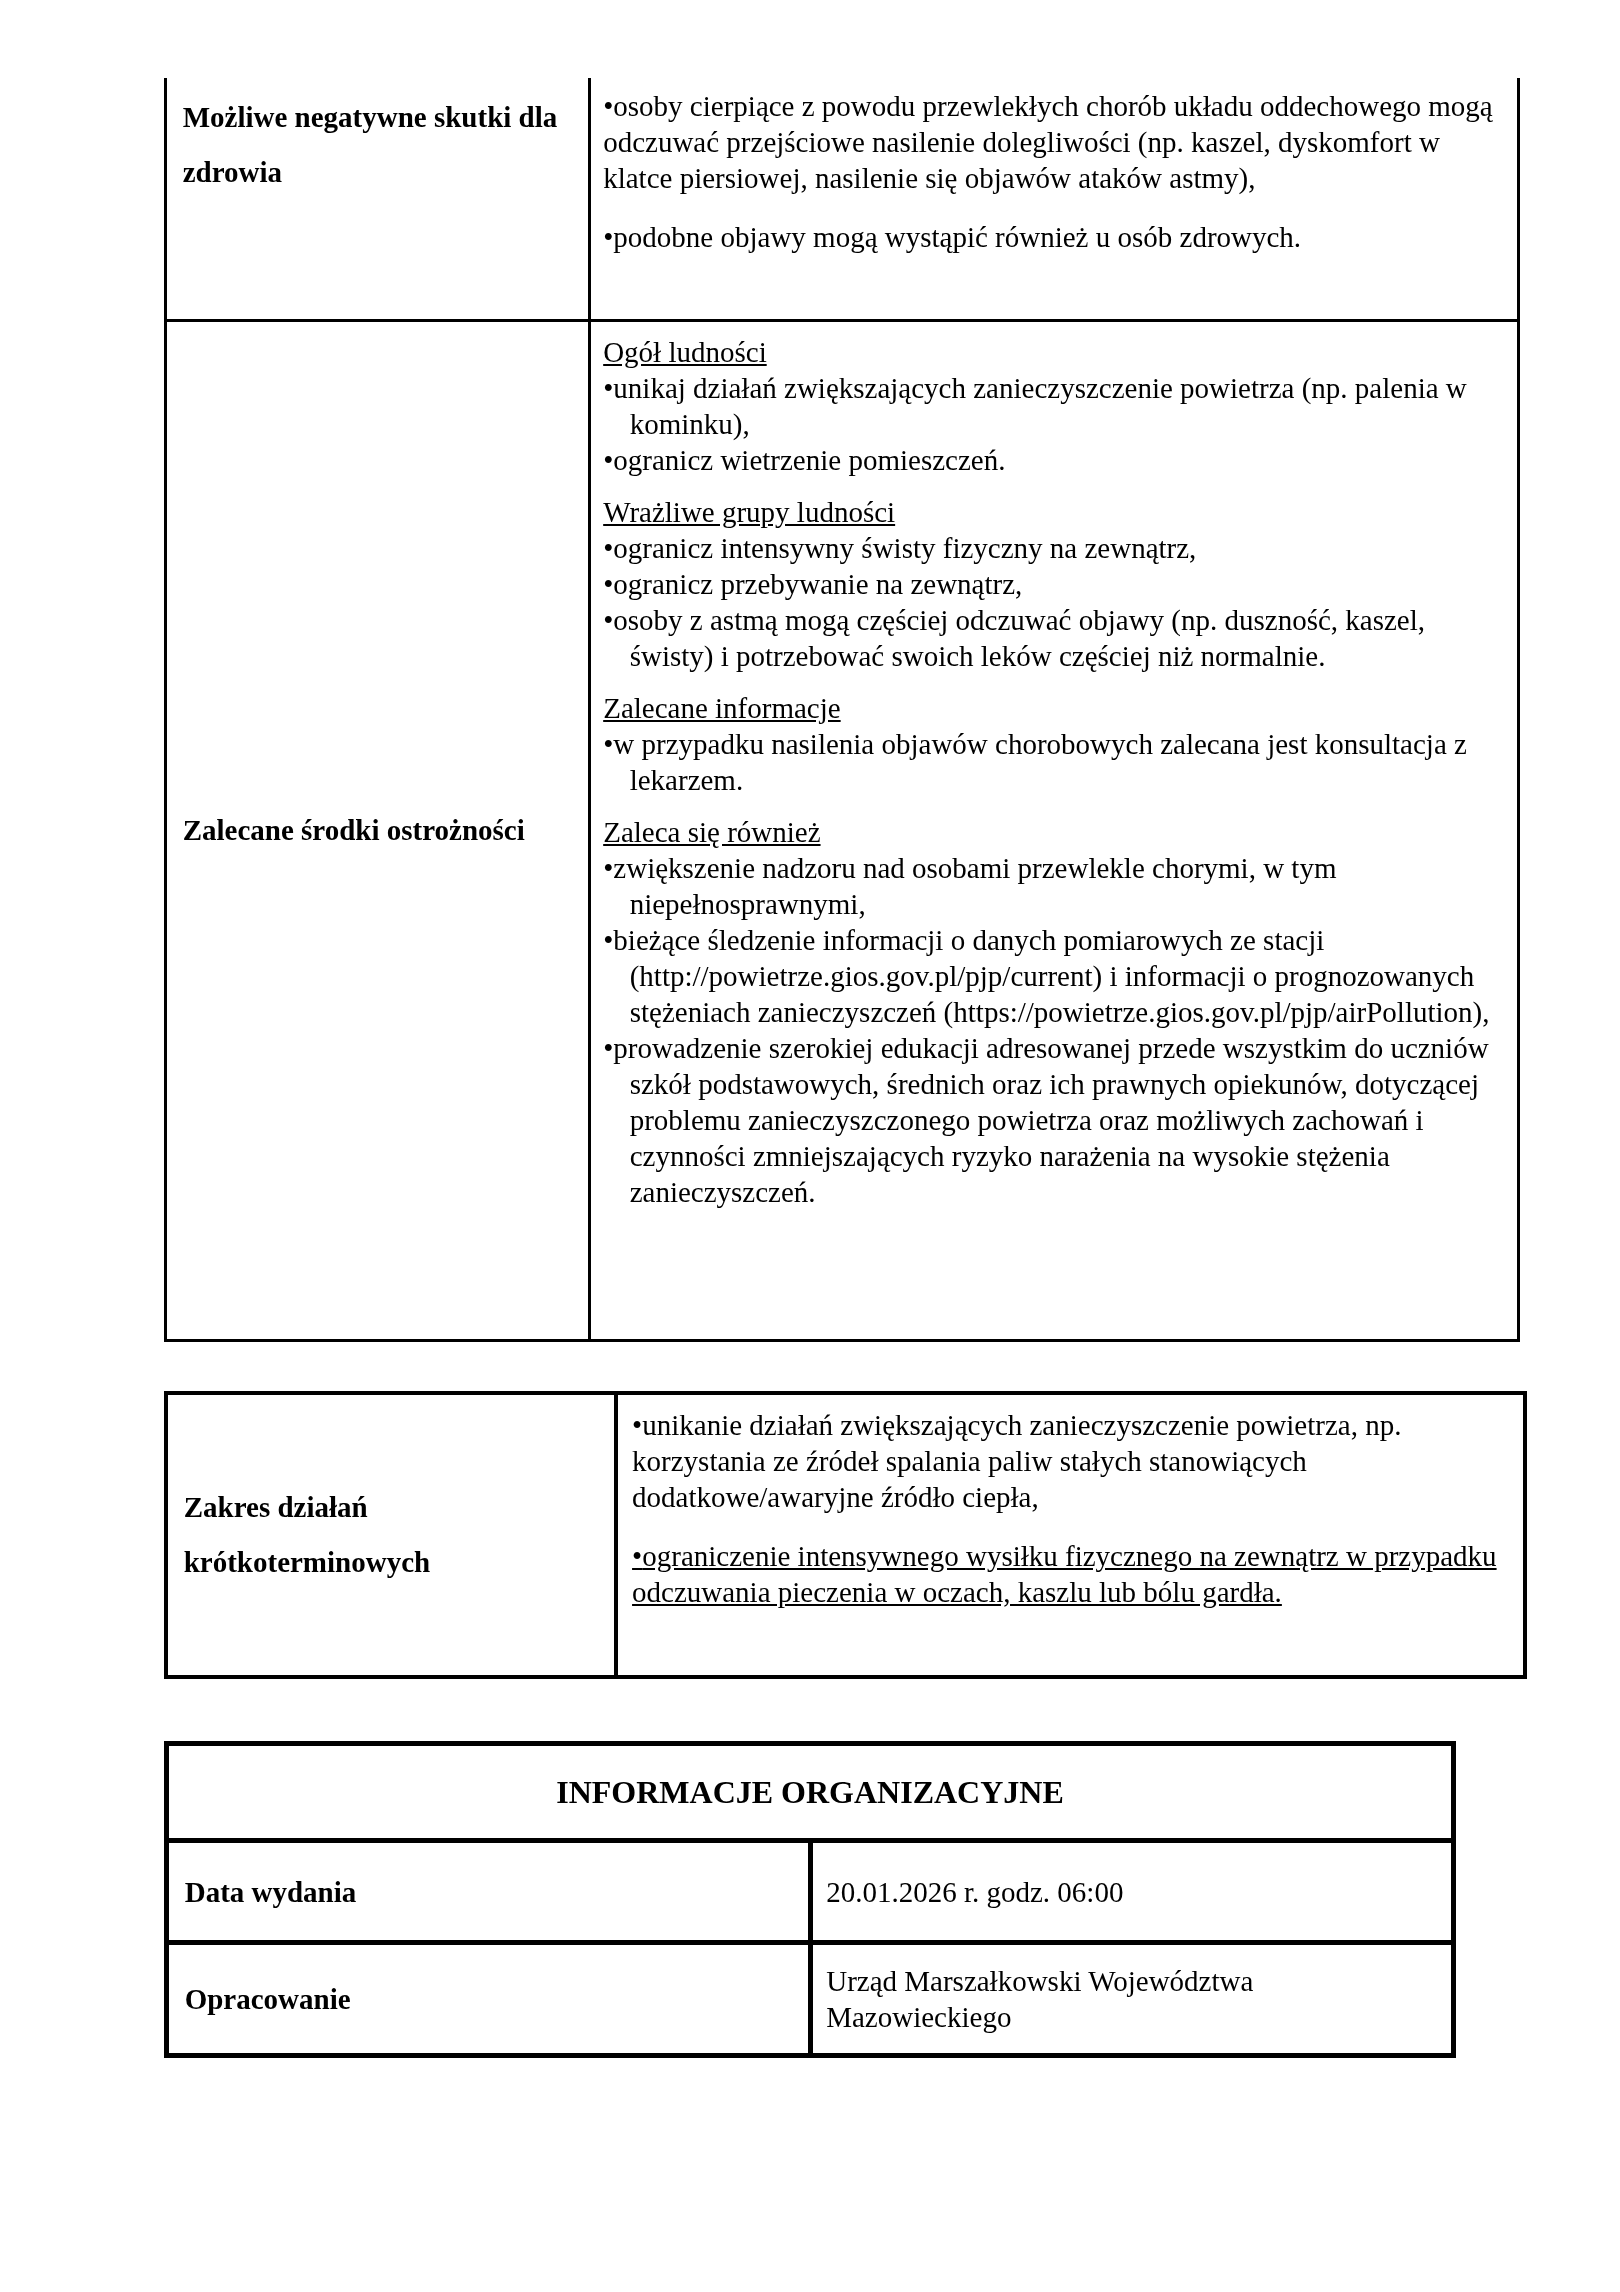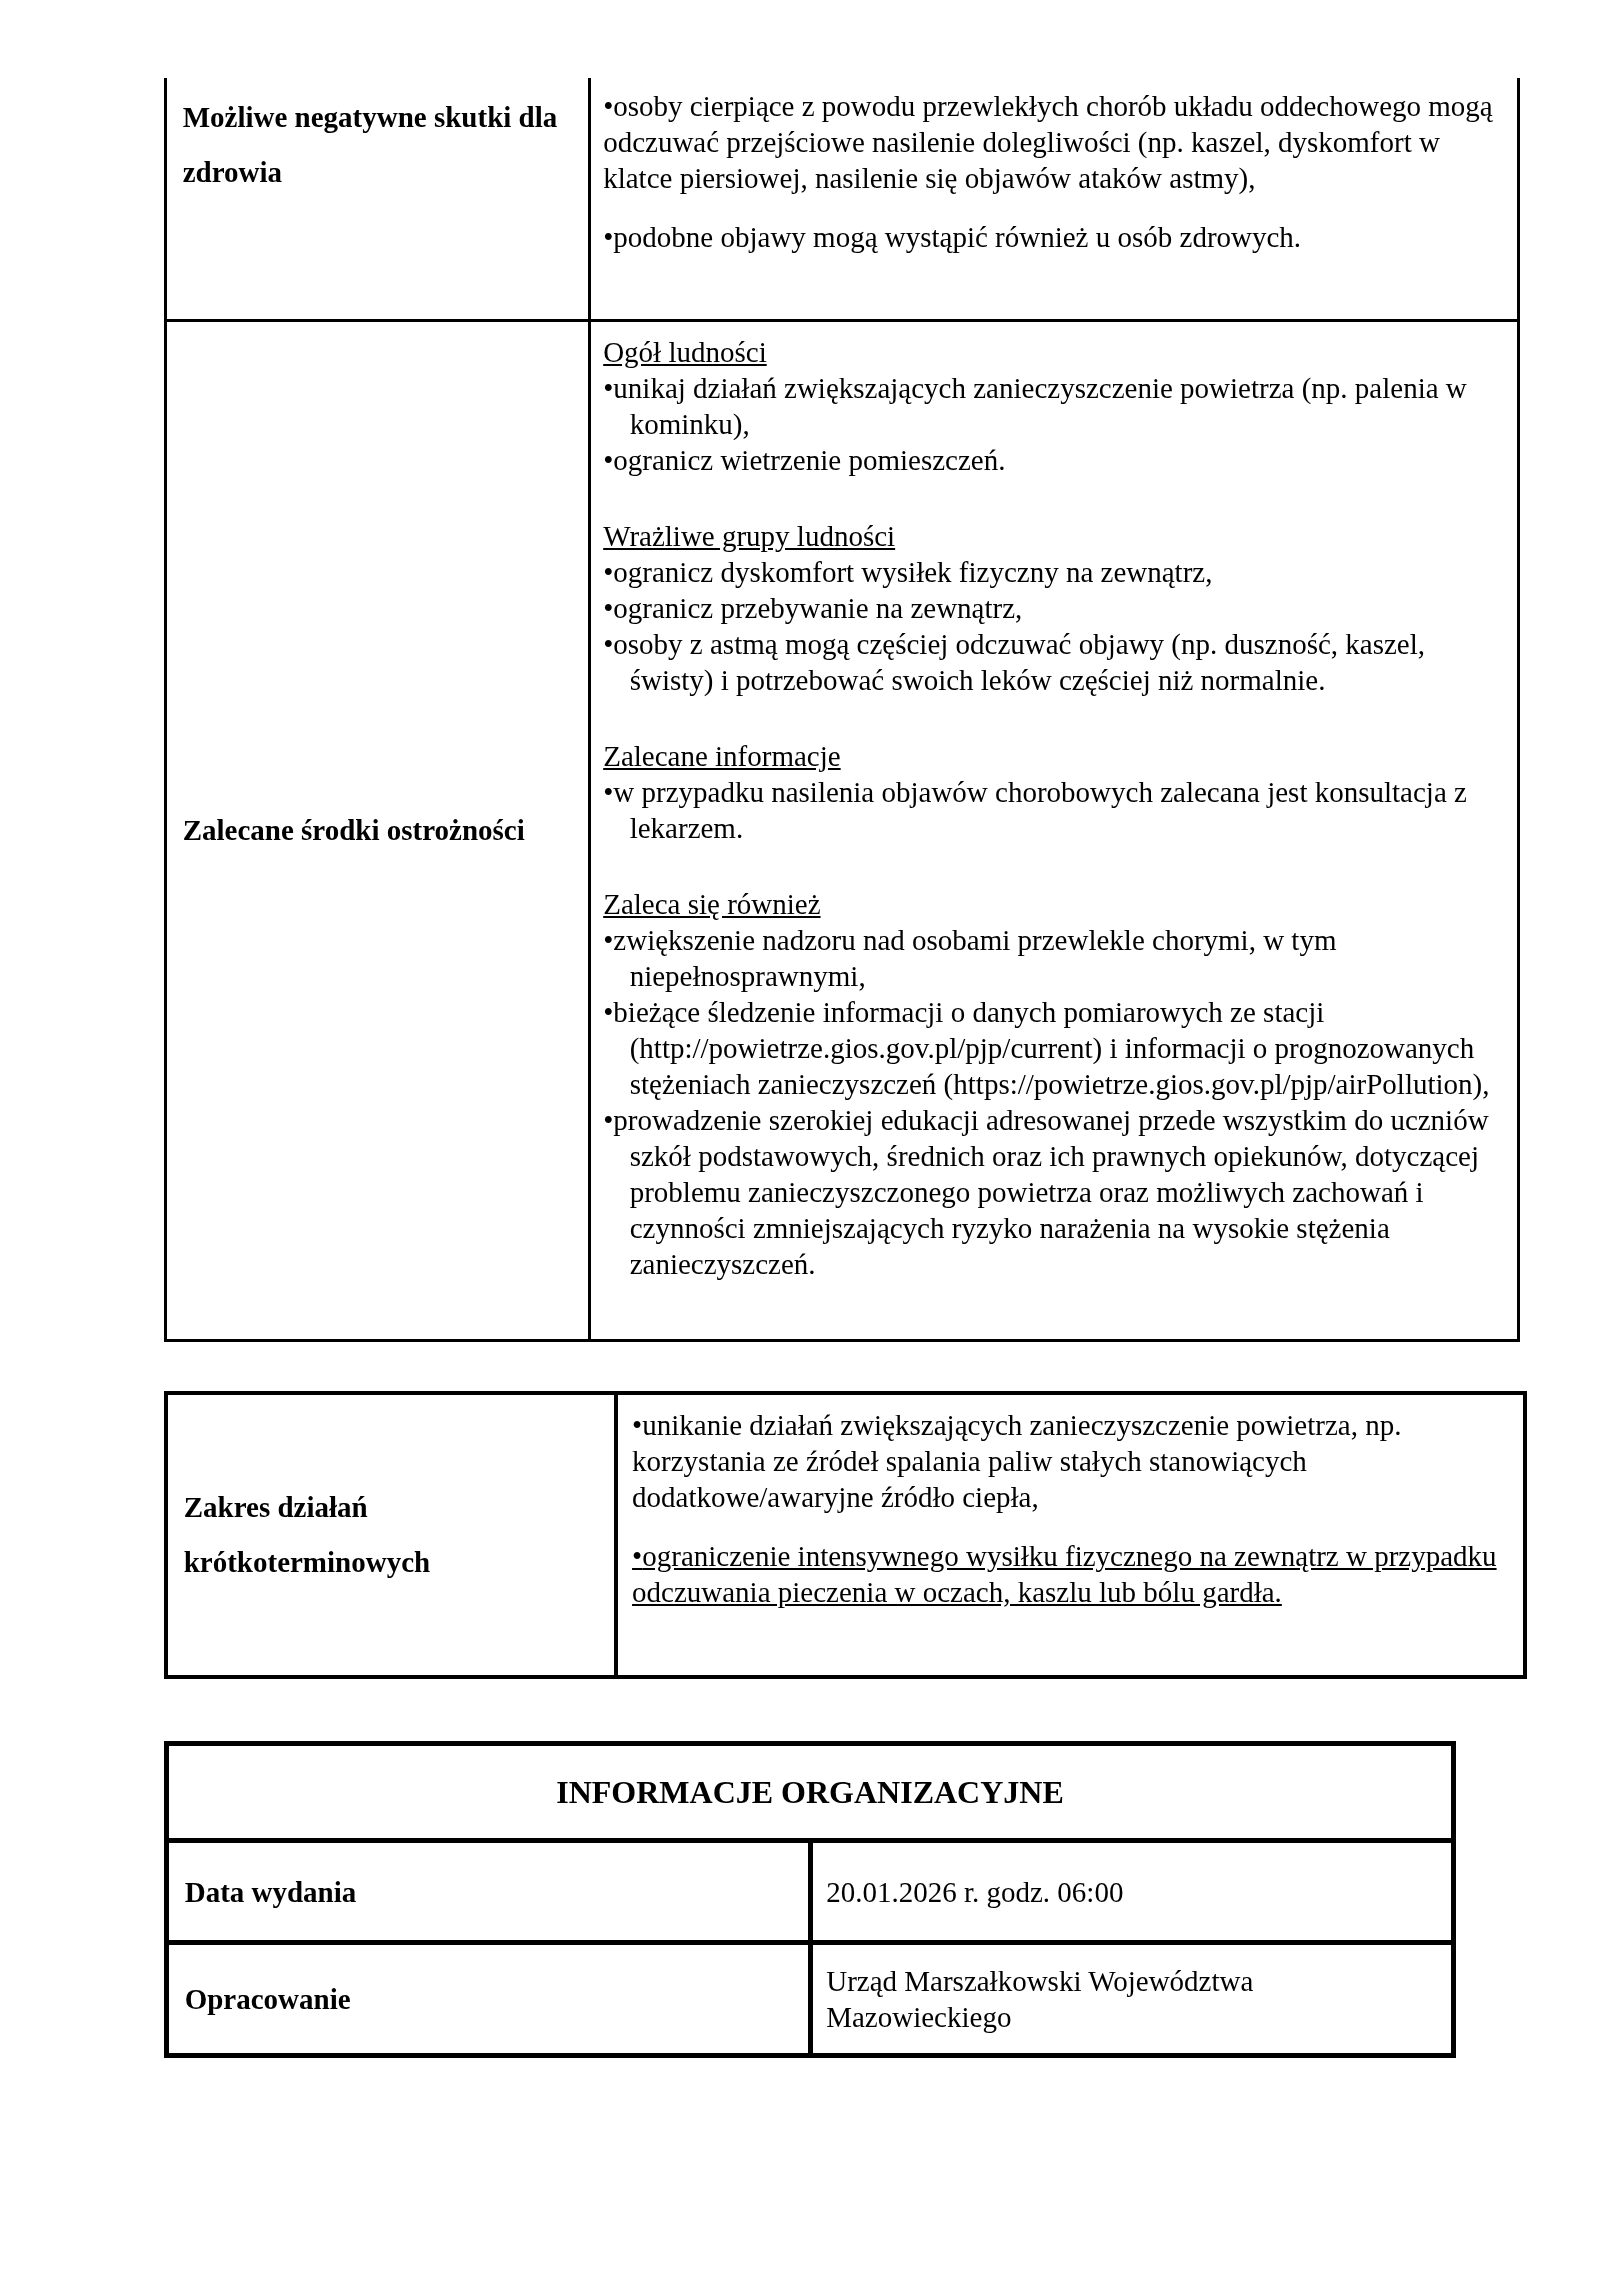--- a/index.html
+++ b/index.html
@@ -48,21 +48,21 @@
   .content-cell {
     padding: 7.8px 13.7px 13.7px 11.8px;
   }
   p.bullet {
     margin: 0;
   }
   p.bullet::before { content: "\2022 "; }
   p.bullet + p.bullet,
   .gap-above { margin-top: 23.5px; }
   
-  .section { margin-top: 40px; }
+  .section { margin-top: 16px; }
   .section:first-child { margin-top: 3.9px; }
   .section .heading {
     margin: 0;
     text-decoration: underline;
   }
   .section p.hbullet {
     margin: 0;
     padding-left: 26.5px;
     text-indent: -26.5px;
   }
@@ -126,21 +126,21 @@
           <div class="lbl">Zalecane środki ostrożności</div>
         </td>
         <td class="col-content content-cell" style="height:995px;">
           <div class="section">
             <p class="heading">Ogół ludności</p>
             <p class="hbullet">unikaj działań zwiększających zanieczyszczenie powietrza (np. palenia w kominku),</p>
             <p class="hbullet">ogranicz wietrzenie pomieszczeń.</p>
           </div>
           <div class="section">
             <p class="heading">Wrażliwe grupy ludności</p>
-            <p class="hbullet">ogranicz dyskomfort wysiłek fizyczny na zewnątrz,</p>
+            <p class="hbullet">ogranicz intensywny świsty fizyczny na zewnątrz,</p>
             <p class="hbullet">ogranicz przebywanie na zewnątrz,</p>
             <p class="hbullet">osoby z astmą mogą częściej odczuwać objawy (np. duszność, kaszel, świsty) i potrzebować swoich leków częściej niż normalnie.</p>
           </div>
           <div class="section">
             <p class="heading">Zalecane informacje</p>
             <p class="hbullet">w przypadku nasilenia objawów chorobowych zalecana jest konsultacja z lekarzem.</p>
           </div>
           <div class="section">
             <p class="heading">Zaleca się również</p>
             <p class="hbullet">zwiększenie nadzoru nad osobami przewlekle chorymi, w tym niepełnosprawnymi,</p>

